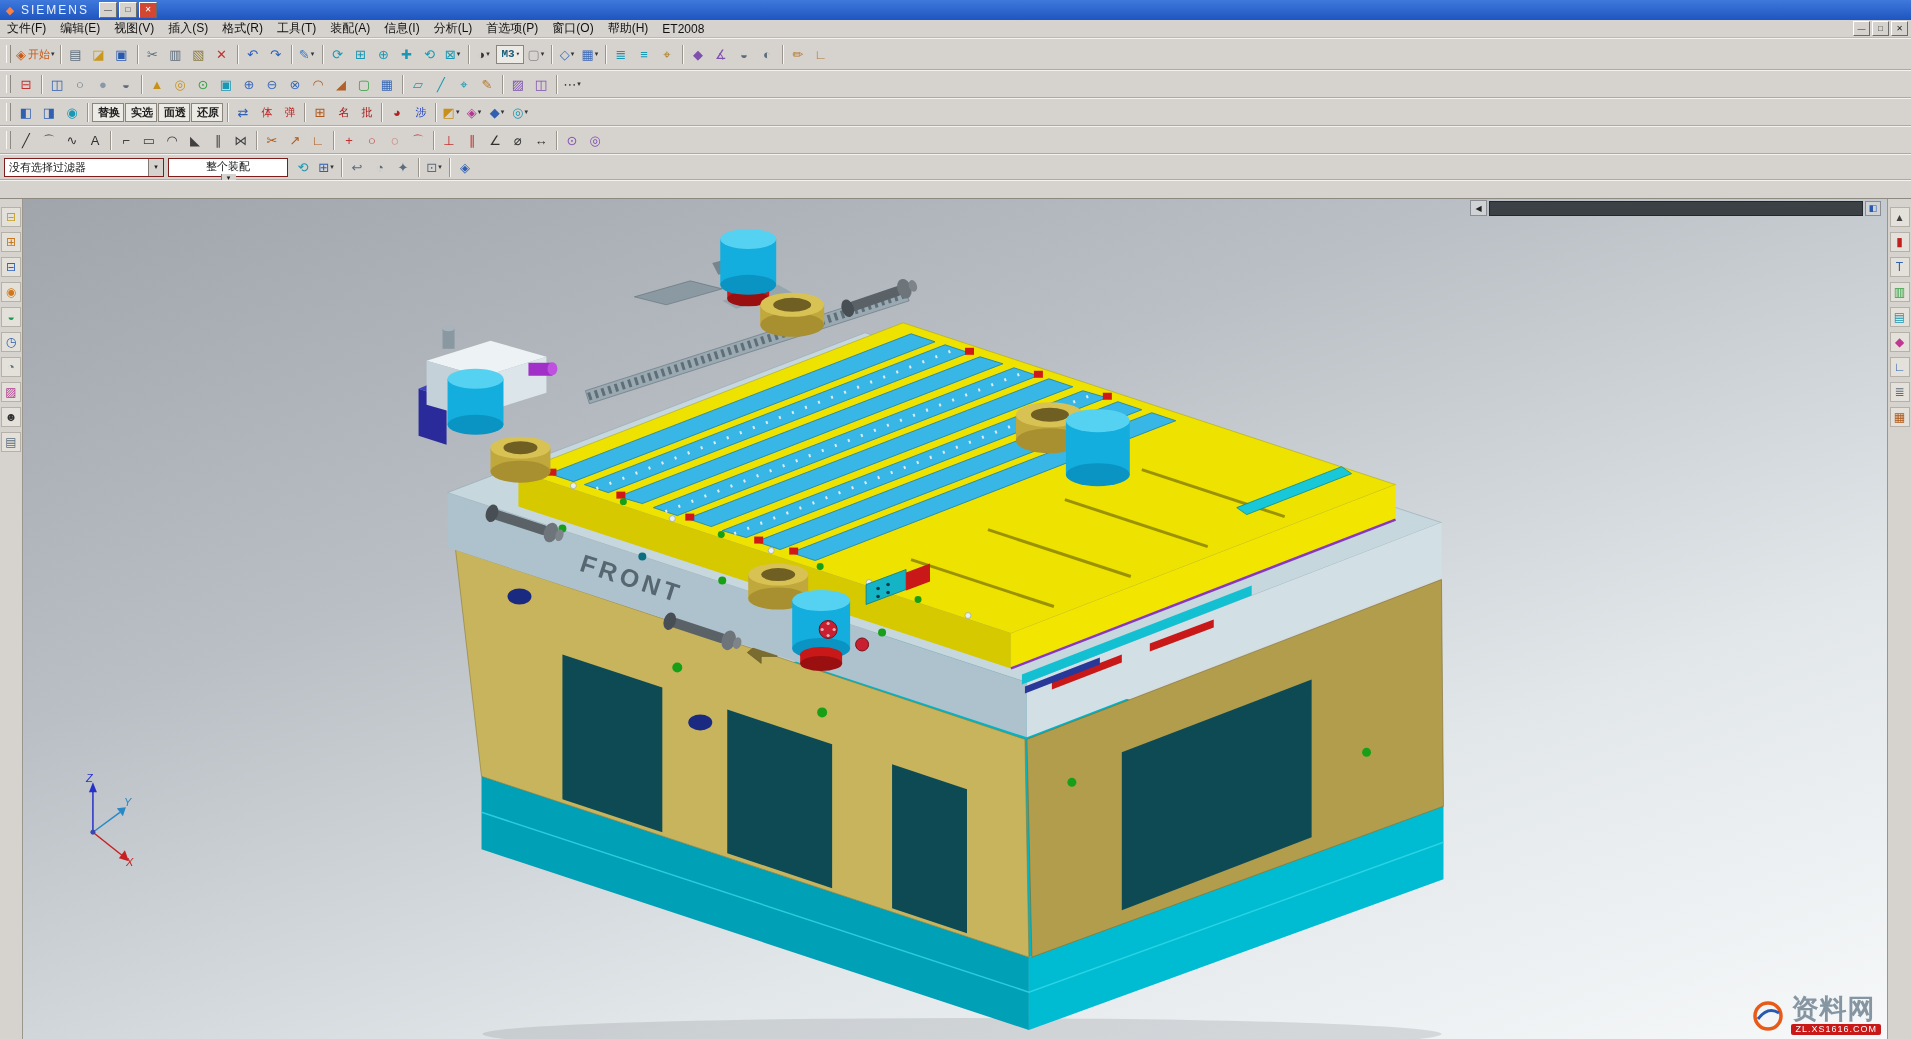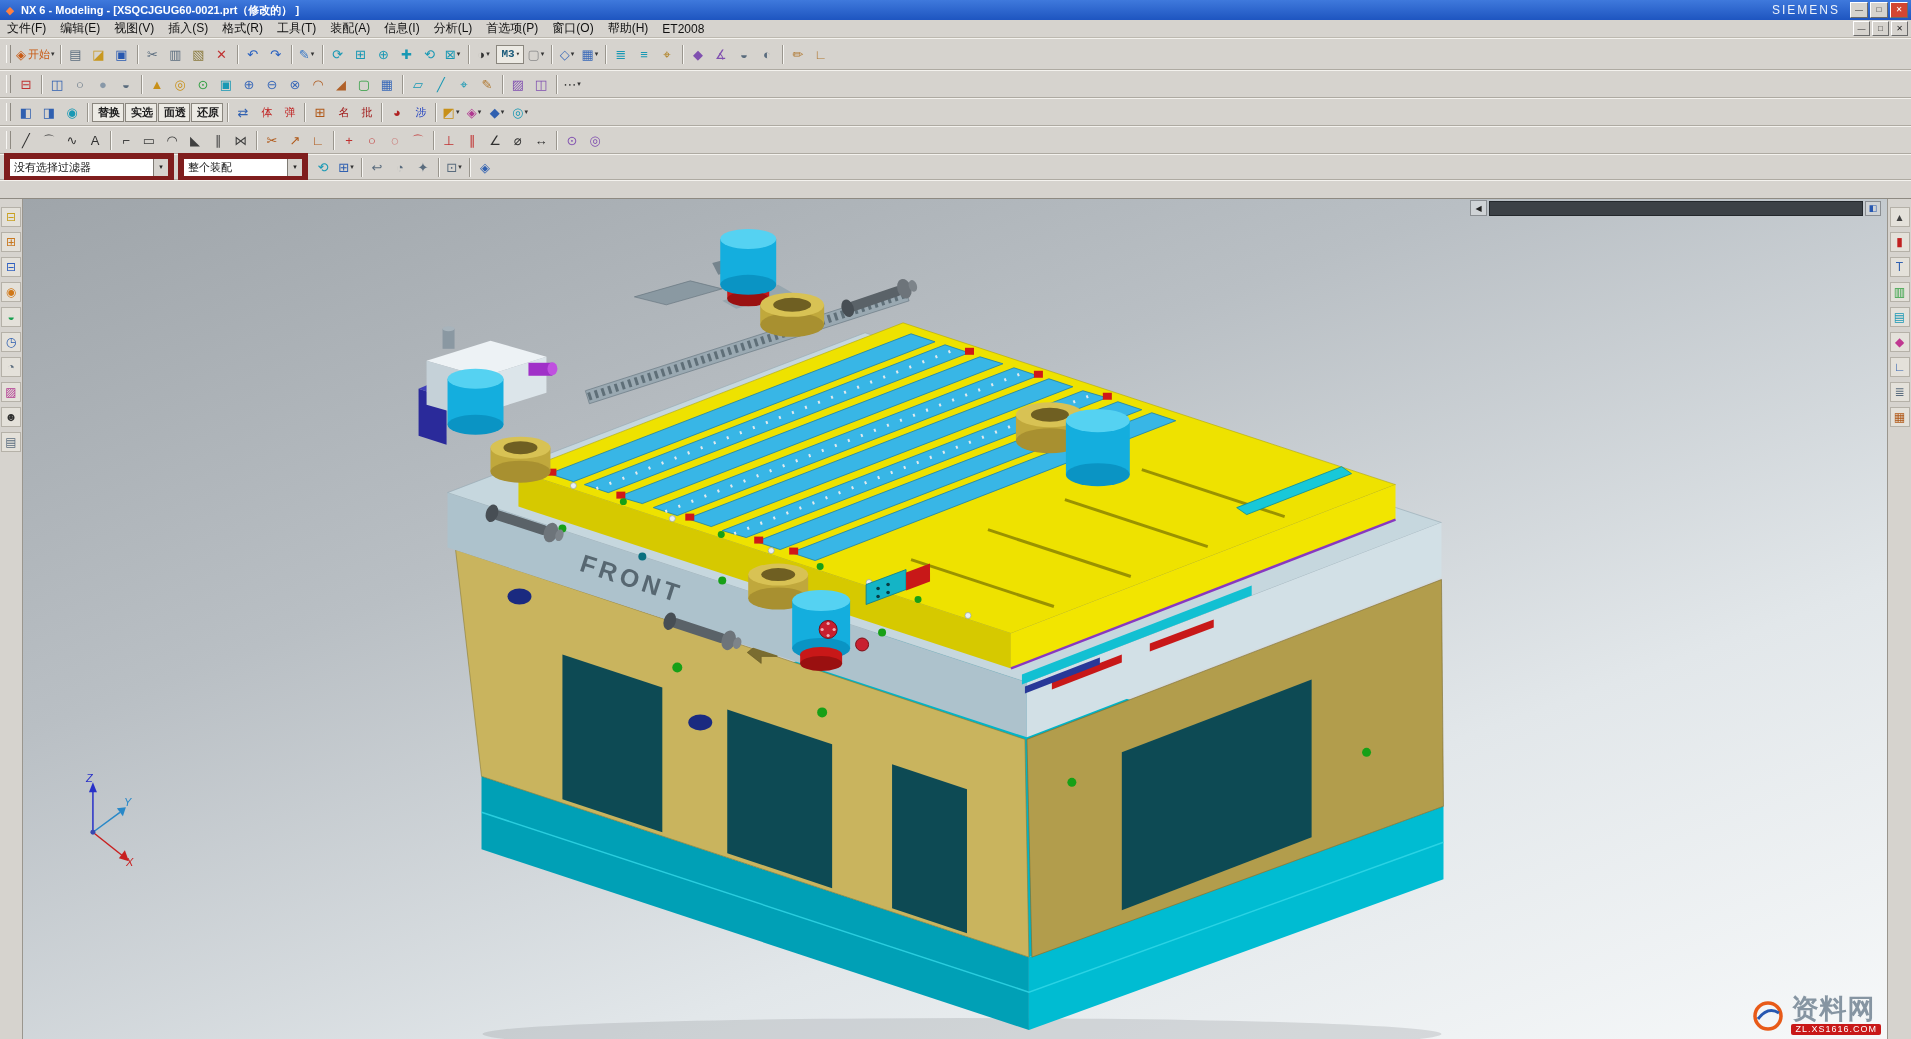--- a/index.html
+++ b/index.html
@@ -24,25 +24,25 @@
   .grip{width:3px;height:18px;margin:0 4px;border-left:1px solid #f8f7f4;border-right:1px solid #8e8a82;}
   .tbhost{display:flex;align-items:center;gap:1px;flex-wrap:nowrap;}
   .tb-icon{min-width:20px;height:21px;display:flex;align-items:center;justify-content:center;font-size:13px;padding:0 1px;cursor:default;}
   .tb-icon .glyph{line-height:1;}
   .tb-icon .lbl{font-size:11px;margin-left:2px;color:inherit;}
   .tb-icon.boxed{border:1px solid #8a867e;background:#eceae4;height:17px;padding:0 3px;font-weight:bold;}
   .tb-icon .dd{font-size:7px;color:#333;margin-left:1px;}
   .tb-sep{width:1px;height:19px;background:#9a968e;box-shadow:1px 0 0 #f6f5f2;margin:0 3px;}
   
   .selbar{height:24px;background:#d6d3ce;display:flex;align-items:center;gap:4px;padding:0 4px;border-top:1px solid #f4f2ee;border-bottom:1px solid #aeaaa2;flex:0 0 auto;}
-  .combo{background:#fff;border:6px solid #7f1d1d;height:17px;display:flex;align-items:center;font-size:11px;color:#111;}
+  .combo{background:#fff;border:1px solid #7f1d1d;height:17px;display:flex;align-items:center;font-size:11px;color:#111;}
   .combo .cval{padding:0 4px;white-space:nowrap;flex:1;}
   .combo .cbtn{width:14px;height:100%;background:#d6d3ce;border-left:1px solid #7f7b74;font-size:7px;display:flex;align-items:center;justify-content:center;color:#222;}
   .combo.filter{width:158px;}
-  .combo.scope{width:118px;}
+  .combo.scope{width:118px;flex-direction:column;}
   
   .dockstrip{height:17px;background:#d6d3ce;border-top:1px solid #f4f2ee;border-bottom:1px solid #8e8a82;flex:0 0 auto;}
   
   .main{flex:1;display:flex;min-height:0;}
   .sidebar{background:#d6d3ce;display:flex;flex-direction:column;align-items:center;padding-top:8px;gap:5px;flex:0 0 auto;}
   .leftbar{width:22px;border-right:1px solid #9a968e;}
   .rightbar{width:23px;border-left:1px solid #9a968e;}
   .side-icon{width:18px;height:18px;display:flex;align-items:center;justify-content:center;font-size:12px;background:#e4e1da;border:1px solid #b5b1a8;cursor:default;}
   .viewport{flex:1;position:relative;background:linear-gradient(160deg,#9fa5aa 0%,#b9bfc4 35%,#e2e7ea 70%,#f6f8f9 100%);overflow:hidden;}
   .viewport svg.model{position:absolute;left:0;top:0;width:100%;height:100%;}
@@ -57,21 +57,20 @@
   .wm-brand{font-size:27px;font-weight:bold;color:#8695a2;letter-spacing:1px;}
   .wm-domain{font-size:9px;color:#fff;background:#c81818;padding:1px 4px;border-radius:2px;margin-top:1px;letter-spacing:1px;}
 </style>
 </head>
 <body>
 
 <div class="app">
 
   <div class="titlebar">
     <span class="app-icon">◆</span>
-    <span class="title-text">NX 6 - Modeling - [XSQCJGUG60-0021.prt（修改的） ]</span>
     <span class="brand">SIEMENS</span>
     <span class="winbtns">
       <span class="wb">—</span>
       <span class="wb">□</span>
       <span class="wb close">✕</span>
     </span>
   </div>
 
   <div class="menubar">
     <span class="mhost">

